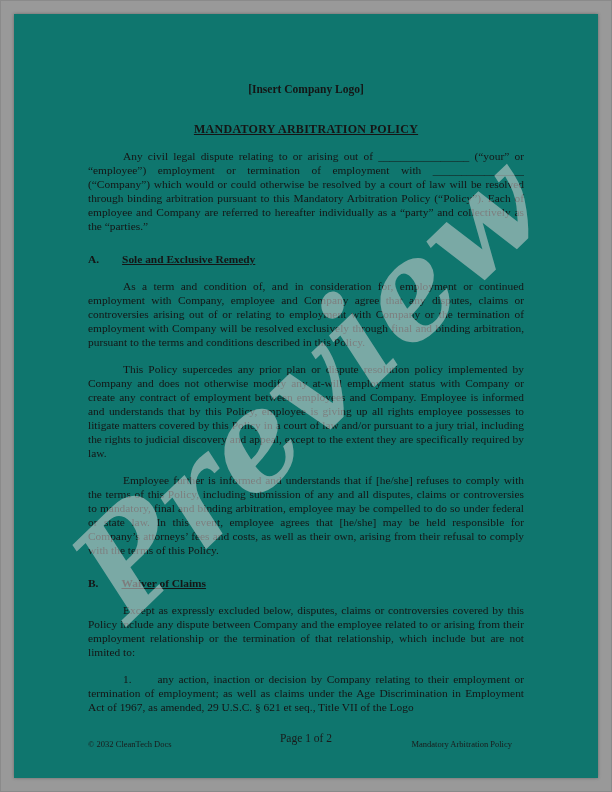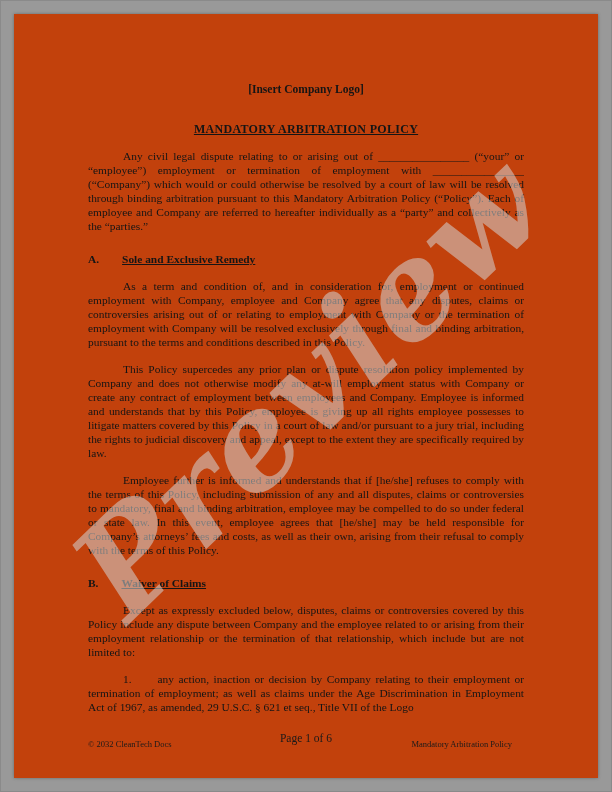--- a/index.html
+++ b/index.html
@@ -8,21 +8,21 @@
     background: #999999;
     overflow: hidden;
     font-family: "Liberation Serif", "DejaVu Serif", serif;
     position: relative;
     box-shadow: inset 0 0 0 1px #8a8a8a;
   }
   .page {
     position: absolute;
     left: 14px; top: 14px;
     width: 584px; height: 764px;
-    background: #c2410c;
+    background: #0f766e;
     border: 0;
     box-shadow: 0 0 3px rgba(50,50,50,0.45);
     overflow: hidden;
   }
   .content {
     position: absolute;
     left: 0; top: 0; right: 0;
     padding: 68px 74px 0 74px;
     color: #151515;
     font-size: 11.4px;
@@ -111,20 +111,20 @@
 
     <div class="section-heading"><span class="letter">B.</span><span class="tab"></span><span class="label">Waiver of Claims</span></div>
 
     <p class="body-p">Except as expressly excluded below, disputes, claims or controversies covered by this Policy include any dispute between Company and the employee related to or arising from their employment relationship or the termination of that relationship, which include but are not limited to:</p>
 
     <p class="body-p list-item"><span class="num">1.</span><span class="tab"></span><span>any action, inaction or decision by Company relating to their employment or termination of employment; as well as claims under the Age Discrimination in Employment Act of 1967, as amended, 29 U.S.C. § 621 </span><span class="cite-underline">et seq.</span><span>, Title VII of the Logo</span></p>
 
   </div>
 
   <div class="footer">
-    <div class="page-num">Page 1 of 6</div>
+    <div class="page-num">Page 1 of 2</div>
     <div class="copy">© 2032 CleanTech Docs</div>
     <div class="doc-name">Mandatory Arbitration Policy</div>
   </div>
 
   <div class="watermark">Preview</div>
 
 </div>
 
 </body></html>

